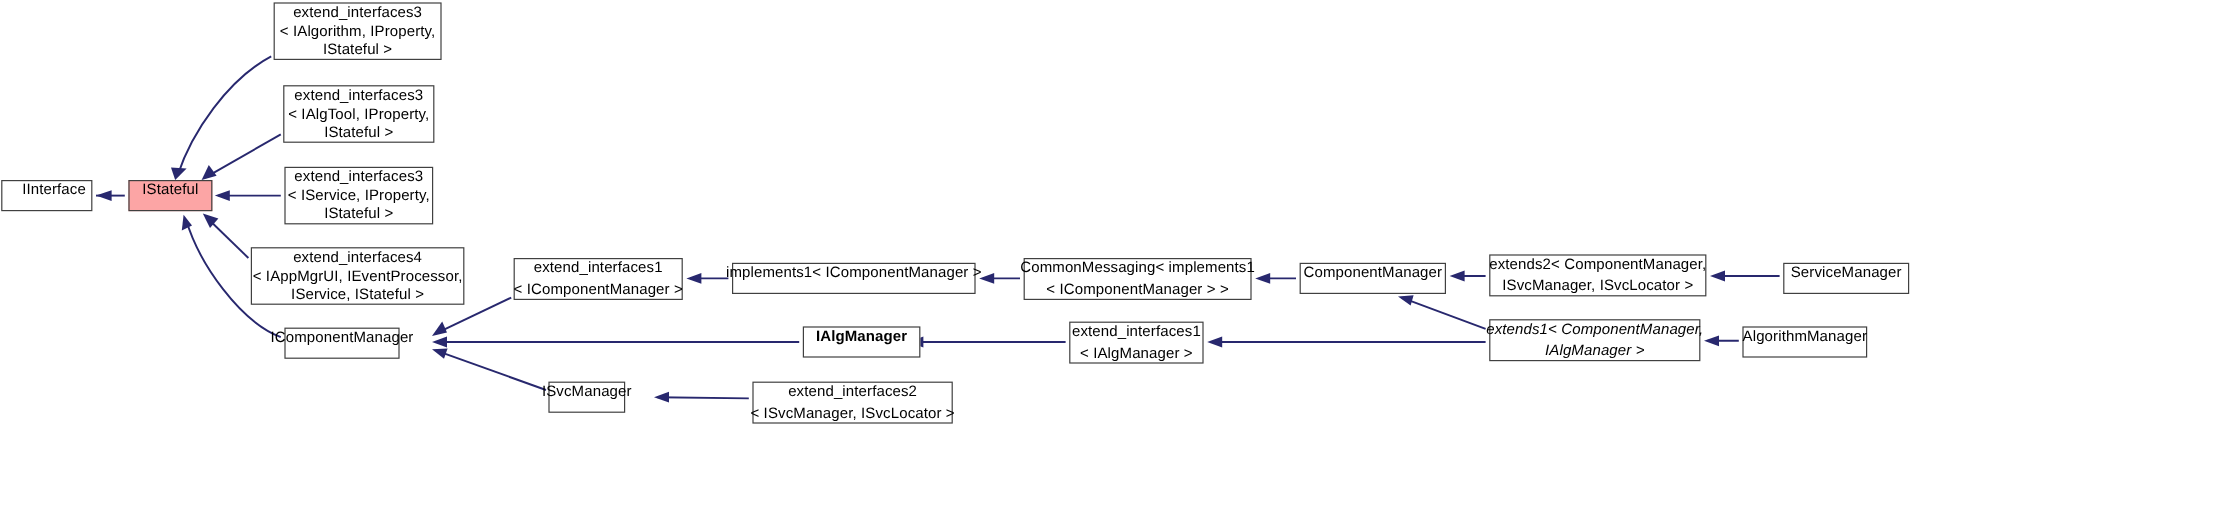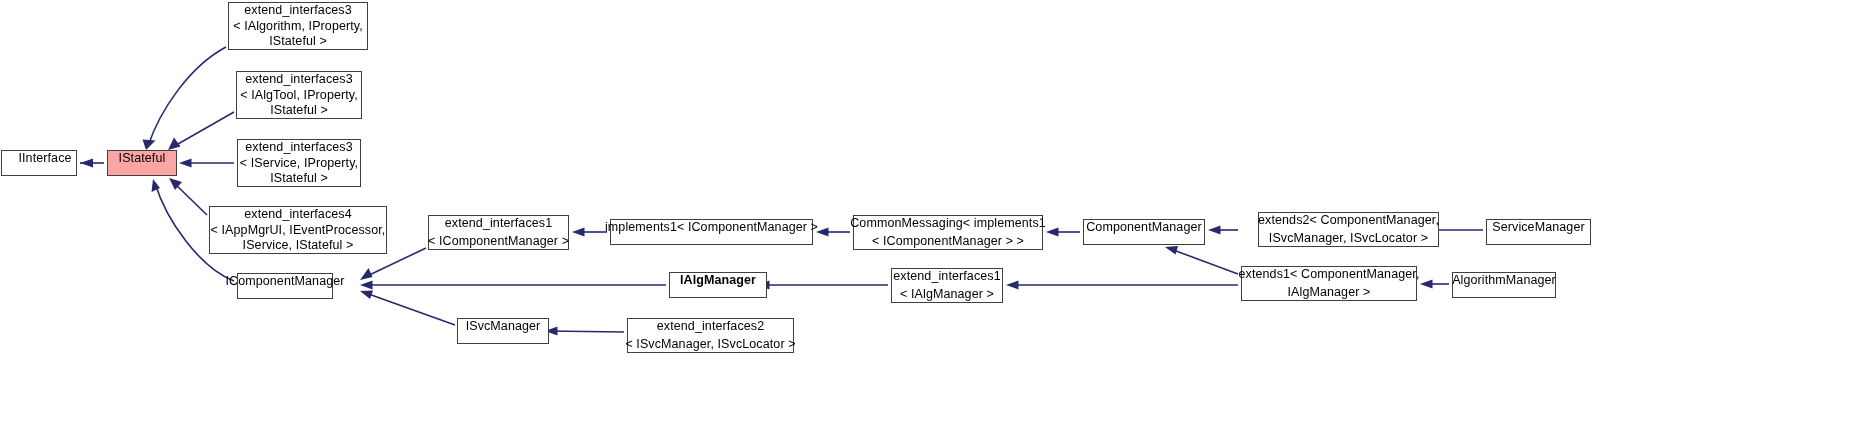--- a/index.html
+++ b/index.html
@@ -125,21 +125,21 @@
         <span class="node-line">IStateful &gt;</span>
       </div>
       <div class="node-box" style="left: 209px; top: 206px; width: 178px; height: 48px;">
         <span class="node-line">extend_interfaces4</span>
         <span class="node-line">&lt; IAppMgrUI, IEventProcessor,</span>
         <span class="node-line">IService, IStateful &gt;</span>
       </div>
       <div class="node-box" style="left: 237px; top: 273px; width: 96px; height: 26px;">
         <span class="node-line">IComponentManager</span>
       </div>
-      <div class="node-box" style="left: 457px; top: 318px; width: 92px; height: 26px;">
+      <div class="node-box" style="left: 457px; top: 318px; width: 64px; height: 26px;">
         <span class="node-line">ISvcManager</span>
       </div>
       <div class="node-box" style="left: 428px; top: 215px; width: 141px; height: 35px;">
         <span class="node-line">extend_interfaces1</span>
         <span class="node-line">&lt; IComponentManager &gt;</span>
       </div>
       <div class="node-box" style="left: 627px; top: 318px; width: 167px; height: 35px;">
         <span class="node-line">extend_interfaces2</span>
         <span class="node-line">&lt; ISvcManager, ISvcLocator &gt;</span>
       </div>
@@ -153,25 +153,25 @@
         <span class="node-line">CommonMessaging&lt; implements1</span>
         <span class="node-line">&lt; IComponentManager &gt; &gt;</span>
       </div>
       <div class="node-box" style="left: 891px; top: 268px; width: 112px; height: 35px;">
         <span class="node-line">extend_interfaces1</span>
         <span class="node-line">&lt; IAlgManager &gt;</span>
       </div>
       <div class="node-box" style="left: 1083px; top: 219px; width: 122px; height: 26px;">
         <span class="node-line">ComponentManager</span>
       </div>
-      <div class="node-box" style="left: 1241px; top: 212px; width: 181px; height: 35px; margin-left: 17px;">
+      <div class="node-box" style="left: 1241px; top: 212px; width: 181px; height: 35px;">
         <span class="node-line">extends2&lt; ComponentManager,</span>
         <span class="node-line">ISvcManager, ISvcLocator &gt;</span>
       </div>
-      <div class="node-box" style="left: 1241px; top: 266px; width: 176px; height: 35px;">
+      <div class="node-box" style="left: 1241px; top: 266px; width: 176px; height: 35px; font-style: italic;">
         <span class="node-line">extends1&lt; ComponentManager,</span>
         <span class="node-line">IAlgManager &gt;</span>
       </div>
       <div class="node-box" style="left: 1486px; top: 219px; width: 105px; height: 26px;">
         <span class="node-line">ServiceManager</span>
       </div>
       <div class="node-box" style="left: 1452px; top: 272px; width: 104px; height: 26px;">
         <span class="node-line">AlgorithmManager</span>
       </div>
     </div>

